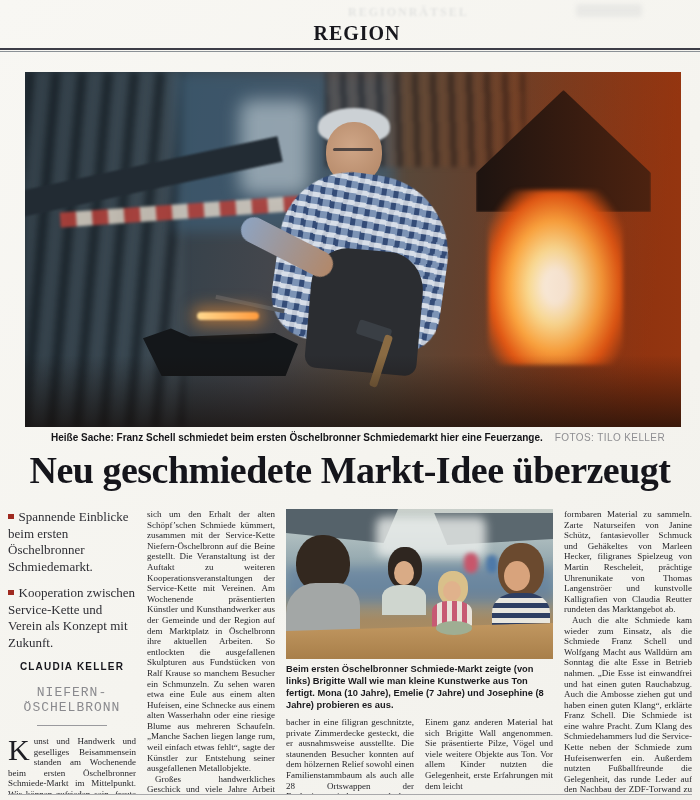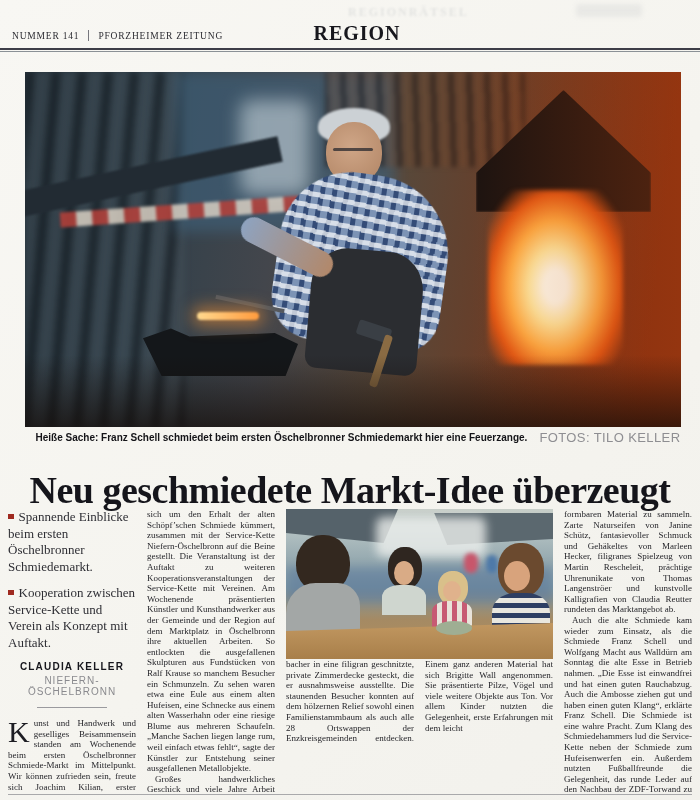--- a/index.html
+++ b/index.html
@@ -38,34 +38,34 @@
   .ph-hammer-handle{left:352px;top:262px;width:8px;height:54px;background:#8a6b43;transform:rotate(18deg);border-radius:3px;}
   .ph-forge-hood{right:30px;top:18px;width:175px;height:122px;background:#1c1310;clip-path:polygon(50% 0,100% 68%,100% 100%,0 100%,0 68%);filter:blur(1px);}
   .ph-fire{right:58px;top:118px;width:135px;height:175px;background:radial-gradient(ellipse at 50% 55%,#fffdf0 0 12%,#ffe9a0 28%,#ffab42 48%,#e25613 68%,rgba(160,50,10,0) 85%);filter:blur(2px);}
   .ph-warm-right{right:0;top:0;width:210px;height:100%;background:linear-gradient(90deg,rgba(0,0,0,0),rgba(190,70,15,.35));}
   .ph-bottom-shadow{left:0;bottom:0;width:100%;height:72px;background:linear-gradient(rgba(0,0,0,0),rgba(20,12,8,.7));}
 
   
   .caption-row{position:absolute;left:25px;top:431px;width:666px;display:flex;justify-content:center;align-items:flex-start;}
   .caption{margin:0;font-family:"Liberation Sans",sans-serif;font-size:10px;line-height:13px;color:#141418;font-weight:700;}
   .caption .cap-rest{font-weight:700;}
-  .credit{font-family:"Liberation Sans",sans-serif;font-size:13px;line-height:13px;letter-spacing:.4px;color:#8e8e92;white-space:nowrap;margin-left:12px;}
+  .credit{font-family:"Liberation Sans",sans-serif;font-size:10px;line-height:13px;letter-spacing:.4px;color:#8e8e92;white-space:nowrap;margin-left:12px;}
 
   
-  .headline{position:absolute;left:0;right:0;top:468px;margin:0;text-align:center;font-family:"Liberation Serif",serif;font-weight:700;font-size:38px;line-height:44px;letter-spacing:-.5px;color:#15151b;}
+  .headline{position:absolute;left:0;right:0;top:448px;margin:0;text-align:center;font-family:"Liberation Serif",serif;font-weight:700;font-size:38px;line-height:44px;letter-spacing:-.5px;color:#15151b;}
 
   
   .columns{position:absolute;left:8px;top:509px;width:684px;height:285px;display:grid;grid-template-columns:repeat(5,1fr);column-gap:11px;overflow:hidden;}
   .col{overflow:hidden;}
   .mid{grid-column:3 / span 2;overflow:hidden;}
   .standfirst{margin:0 0 10px;font-size:13px;line-height:16.5px;color:#2e2e34;}
   .sq{display:inline-block;width:5.5px;height:5.5px;background:#9f2a20;margin-right:5px;vertical-align:2px;}
   .byline{text-align:center;margin:6px 0 10px;}
   .author{font-family:"Liberation Sans",sans-serif;font-weight:700;font-size:10px;letter-spacing:1.2px;color:#17171d;}
-  .place{font-family:Liberation Sans, sans-serif;font-size:10px;letter-spacing:1px;color:#8a8a8e;margin-top:3px;}
+  .place{font-family:Liberation Mono, monospace;font-size:13px;letter-spacing:1px;color:#8a8a8e;margin-top:13px;}
   .byline-rule{width:70px;height:1px;background:#9a9a9e;margin:10px auto 0;}
   .body{margin:0;font-size:9px;line-height:10.6px;text-align:justify;color:#26262b;}
   .body.indent{text-indent:8px;}
   .dropcap{float:left;font-size:30px;line-height:25px;font-weight:400;padding:1px 4px 0 0;color:#1d1d23;}
 
   
   .inset-photo{position:relative;width:100%;height:150px;margin:0;overflow:hidden;background:linear-gradient(180deg,#c8cfc9 0%,#aebdbf 18%,#93a7ae 36%,#7e98a3 52%,#a58a63 74%,#b3905d 100%);}
   .inset-photo *{position:absolute;}
   .in-roof-l{left:-8px;top:0;width:120px;height:34px;background:#55626a;clip-path:polygon(0 0,100% 0,88% 100%,6% 70%);filter:blur(.6px);}
   .in-roof-r{right:-6px;top:4px;width:130px;height:32px;background:#5b686f;clip-path:polygon(4% 0,100% 0,100% 80%,14% 100%);filter:blur(.6px);}
@@ -90,23 +90,20 @@
   .inset-caption{margin:4px 0 6px;font-family:"Liberation Sans",sans-serif;font-weight:700;font-size:9.3px;line-height:12px;color:#1a1a1e;text-align:left;}
   .mid-cols{column-count:2;column-gap:11px;height:86px;overflow:hidden;}
 
   .bottom-rule{position:absolute;left:8px;right:8px;top:794px;height:1px;background:#a9a9ab;}
 </style>
 </head>
 <body>
 
 <div class="page">
 
-  <div class="mast-left">
-    <span class="issue">NUMMER 141</span><span class="mast-divider"></span><span class="paper">PFORZHEIMER ZEITUNG</span>
-  </div>
   <div class="section-title">REGION</div>
   <div class="ghost-text">REGIONRÄTSEL</div>
   <div class="ghost-smudge"></div>
   <div class="double-rule"></div>
 
   <figure class="main-photo">
     <div class="ph-shelf-left"></div>
     <div class="ph-blue-panel"></div>
     <div class="ph-window"></div>
     <div class="ph-tools-top"></div>
@@ -133,21 +130,21 @@
     <p class="caption"><strong>Heiße Sache:</strong><span class="cap-rest"> Franz Schell schmiedet beim ersten Öschelbronner Schmiedemarkt hier eine Feuerzange.</span></p>
     <span class="credit">FOTOS: TILO KELLER</span>
   </div>
 
   <h1 class="headline">Neu geschmiedete Markt-Idee überzeugt</h1>
 
   <section class="columns">
 
     <div class="col">
       <p class="standfirst"><span class="sq"></span><span>Spannende Einblicke beim ersten Öschelbronner Schmiedemarkt.</span></p>
-      <p class="standfirst"><span class="sq"></span><span>Kooperation zwischen Service-Kette und Verein als Konzept mit Auftakt.</span></p>
+      <p class="standfirst"><span class="sq"></span><span>Kooperation zwischen Service-Kette und Verein als Konzept mit Zukunft.</span></p>
       <div class="byline">
         <div class="author">CLAUDIA KELLER</div>
         <div class="place">NIEFERN-ÖSCHELBRONN</div>
         <div class="byline-rule"></div>
       </div>
       <p class="body"><span class="dropcap">K</span><span>unst und Handwerk und geselliges Beisammensein standen am Wochenende beim ersten Öschelbronner Schmiede-Markt im Mittelpunkt. Wir können zufrieden sein, freute sich Joachim Kilian, erster Vorsitzender des Vereins Alte Schmiede, über die erfolgreiche Premiere der Veranstaltung. Zukünftig soll der Schmiede-Markt jährlich veranstaltet werden.</span></p>
 
     </div>
 
     <div class="col">
@@ -171,20 +168,21 @@
         <div class="in-girl1-top"></div>
         <div class="in-girl2-hair"></div>
         <div class="in-girl2-face"></div>
         <div class="in-girl2-top"></div>
         <div class="in-girl3-hair"></div>
         <div class="in-girl3-face"></div>
         <div class="in-girl3-top"></div>
         <div class="in-table"></div>
         <div class="in-clay"></div>
       </figure>
+      <p class="inset-caption">Beim ersten Öschelbronner Schmiede-Markt zeigte (von links) Brigitte Wall wie man kleine Kunstwerke aus Ton fertigt. Mona (10 Jahre), Emelie (7 Jahre) und Josephine (8 Jahre) probieren es aus.</p>
       <div class="mid-cols">
         <p class="body">bacher in eine filigran geschnitzte, private Zimmerdecke gesteckt, die er ausnahmsweise ausstellte. Die staunenden Besucher konnten auf dem hölzernen Relief sowohl einen Familienstammbaum als auch alle 28 Ortswappen der Enzkreisgemeinden entdecken. Einem ganz anderen Material hat sich Brigitte Wall angenommen. Sie präsentierte Pilze, Vögel und viele weitere Objekte aus Ton. Vor allem Kinder nutzten die Gelegenheit, erste Erfahrungen mit dem leicht</p>
       </div>
     </div>
 
     <div class="col">
       <p class="body">formbaren Material zu sammeln. Zarte Naturseifen von Janine Schütz, fantasievoller Schmuck und Gehäkeltes von Marleen Hecker, filigranes Spielzeug von Martin Rescheleit, prächtige Uhrenunikate von Thomas Langenströer und kunstvolle Kalligrafien von Claudia Reutter rundeten das Marktangebot ab.</p>
       <p class="body indent">Auch die alte Schmiede kam wieder zum Einsatz, als die Schmiede Franz Schell und Wolfgang Macht aus Walldürn am Sonntag die alte Esse in Betrieb nahmen. „Die Esse ist einwandfrei und hat einen guten Rauchabzug. Auch die Ambosse ziehen gut und haben einen guten Klang“, erklärte Franz Schell. Die Schmiede ist eine wahre Pracht. Zum Klang des Schmiedehammers lud die Service-Kette neben der Schmiede zum Hufeisenwerfen ein. Außerdem nutzten Fußballfreunde die Gelegenheit, das runde Leder auf den Nachbau der ZDF-Torwand zu schießen.</p>
     </div>
 

